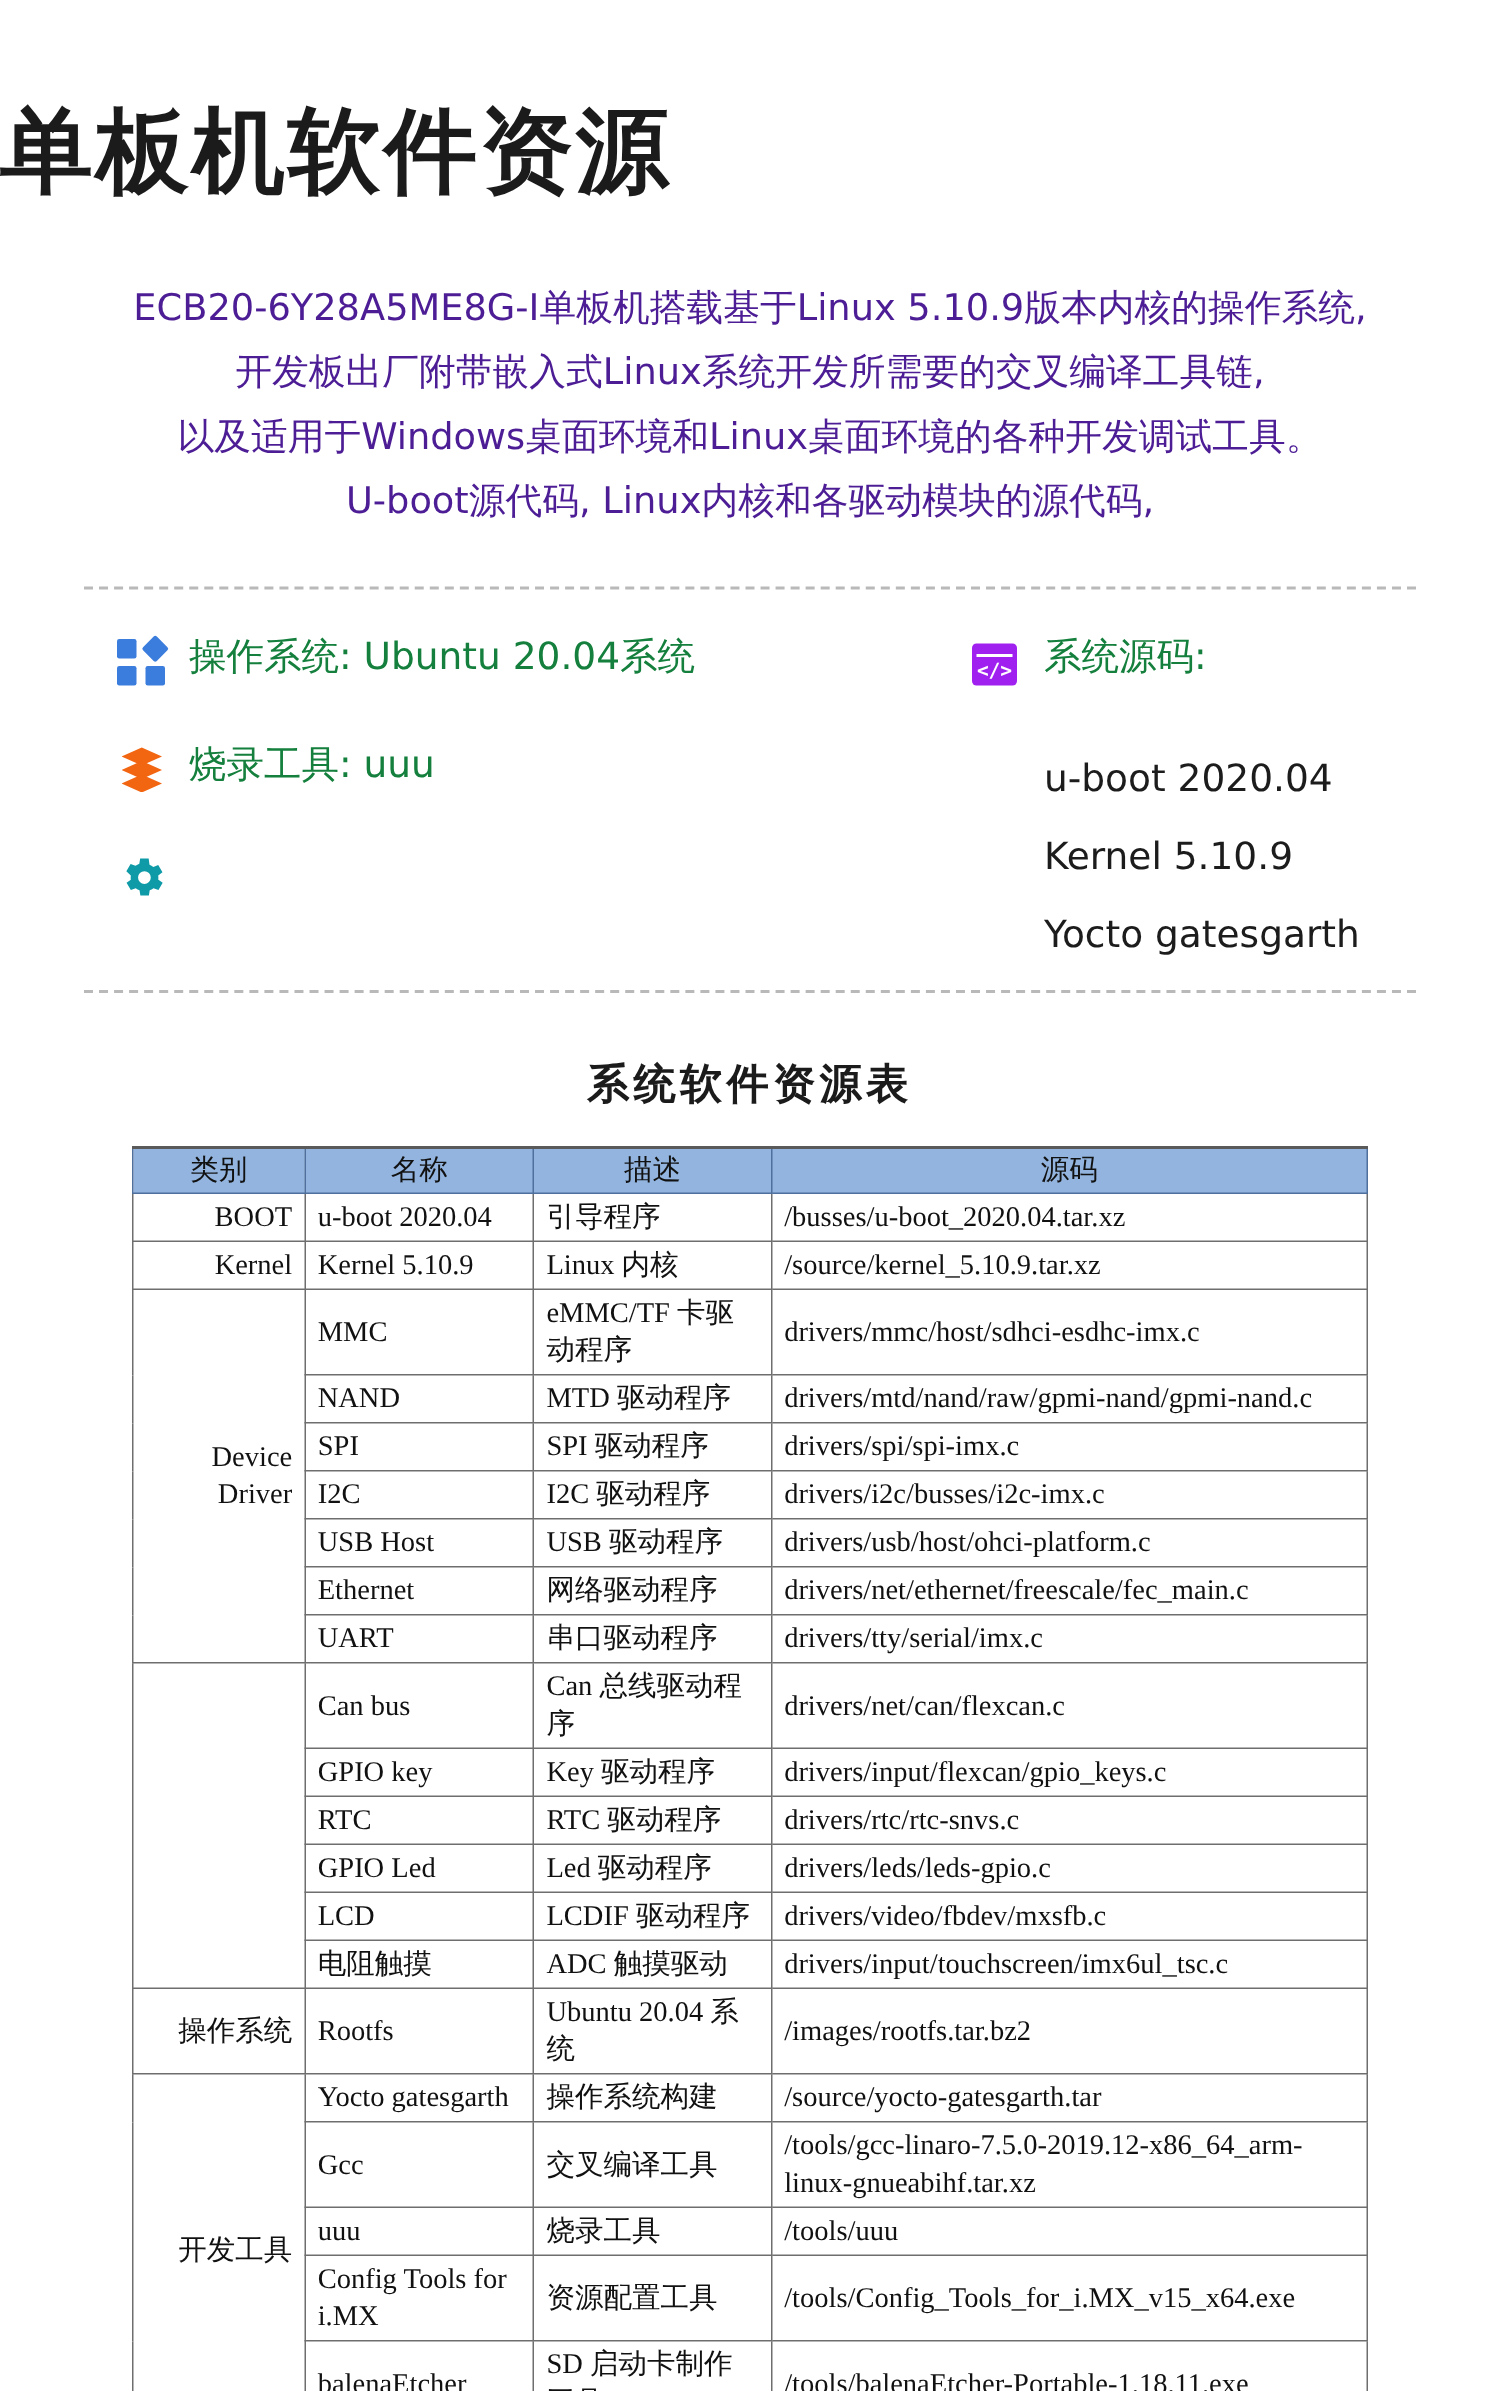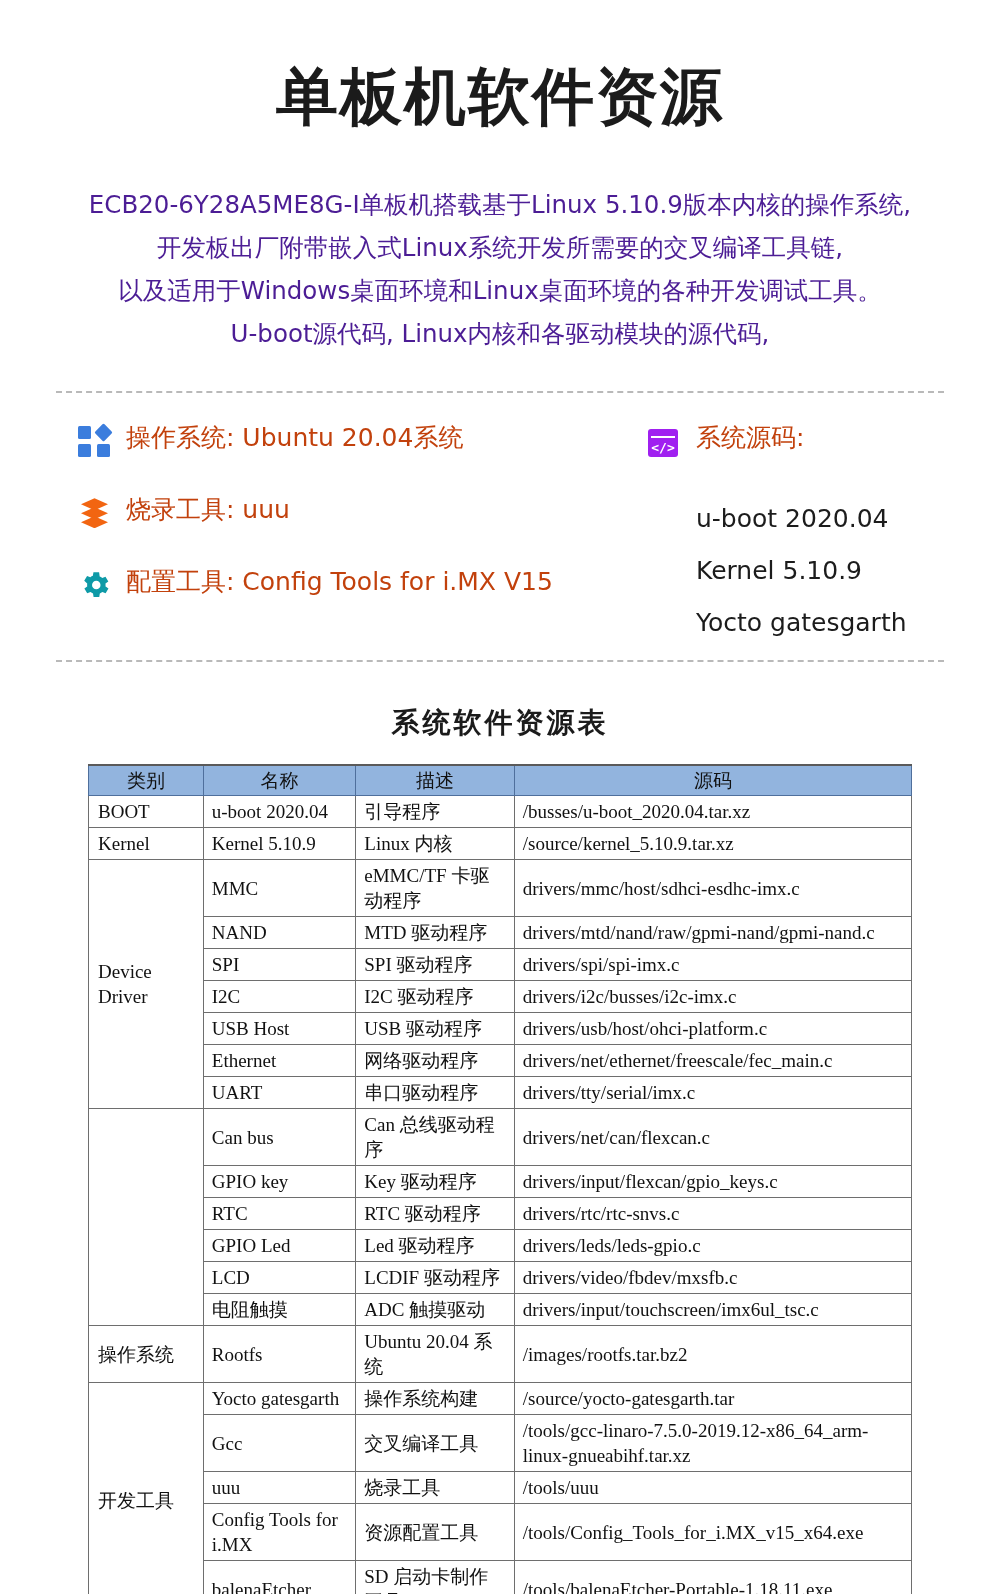--- a/index.html
+++ b/index.html
@@ -9,28 +9,27 @@
     background:#ffffff;
     font-family:"Liberation Sans", sans-serif;
     color:#1a1a1a;
     overflow:hidden;
   }
 
   .page { width:1000px; height:1594px; position:relative; }
 
   
   .title {
-    text-align:center;
     font-size:62px;
     font-weight:700;
     letter-spacing:2px;
     color:#1b1b1b;
     padding-top:66px;
     line-height:1.15;
-    font-family:Liberation Mono, monospace;
+    font-family:Liberation Sans, sans-serif;
   }
 
   
   .intro {
     margin-top:46px;
     text-align:center;
     font-size:24.5px;
     line-height:43px;
     color:#4c1d95;
     font-family:"DejaVu Sans", sans-serif;
@@ -67,21 +66,21 @@
   .ficon {
     width:34px; height:34px;
     margin-right:14px;
     flex:0 0 34px;
     position:relative;
     margin-top:3px;
   }
   .ftext {
     font-size:25px;
     line-height:34px;
-    color:#c2410c;
+    color:#15803d;
     font-family:"DejaVu Sans", sans-serif;
     white-space:nowrap;
   }
   .rline {
     font-size:25px;
     line-height:52px;
     color:#1c1c1c;
     font-family:"DejaVu Sans", sans-serif;
     white-space:nowrap;
     padding-left:48px;
@@ -147,21 +146,21 @@
   }
   table.res thead th {
     background:#92B4DE;
     text-align:center;
     font-weight:400;
     font-size:19px;
     height:30px;
     padding:2px 6px;
     border-color:#4f6f9c;
   }
-  table.res td.cat { text-align:left; padding-left:9px; }
+  table.res td.cat { text-align:right; padding-left:9px; }
   .grp-top td { border-top:2px solid #5a5a5a; }
   .tbl-wrap { border-top:0; }
   table.res { border-top:2px solid #5a5a5a; border-bottom:2px solid #5a5a5a; }
 
   col.c1 { width:145px; }
   col.c2 { width:178px; }
   col.c3 { width:200px; }
   col.c4 { width:425px; }
 </style>
 </head>
@@ -202,21 +201,20 @@
         </span>
         <span class="ftext">烧录工具: uuu</span>
       </div>
 
       <div class="frow">
         <span class="ficon ic-gear">
           <svg width="34" height="34" viewBox="0 0 24 24" aria-hidden="true">
             <path fill="#0E9AA7" d="M19.4 13a7.8 7.8 0 0 0 0-2l2-1.5-2-3.4-2.3.9a7.7 7.7 0 0 0-1.8-1L14.9 3h-4l-.4 2.5c-.6.2-1.2.6-1.8 1l-2.3-.9-2 3.4L6.5 11a7.8 7.8 0 0 0 0 2l-2 1.5 2 3.4 2.3-.9c.6.4 1.2.8 1.8 1l.4 2.5h4l.4-2.5c.6-.2 1.2-.6 1.8-1l2.3.9 2-3.4-2-1.5zM12.9 15a3 3 0 1 1 0-6 3 3 0 0 1 0 6z"></path>
           </svg>
         </span>
-        <span class="ftext">配置工具: Config Tools for i.MX V15</span>
       </div>
 
     </div>
 
     <div class="col-right">
       <div class="frow">
         <span class="ficon">
           <span class="ic-code">
               <span>&lt;/&gt;</span>
             </span>

